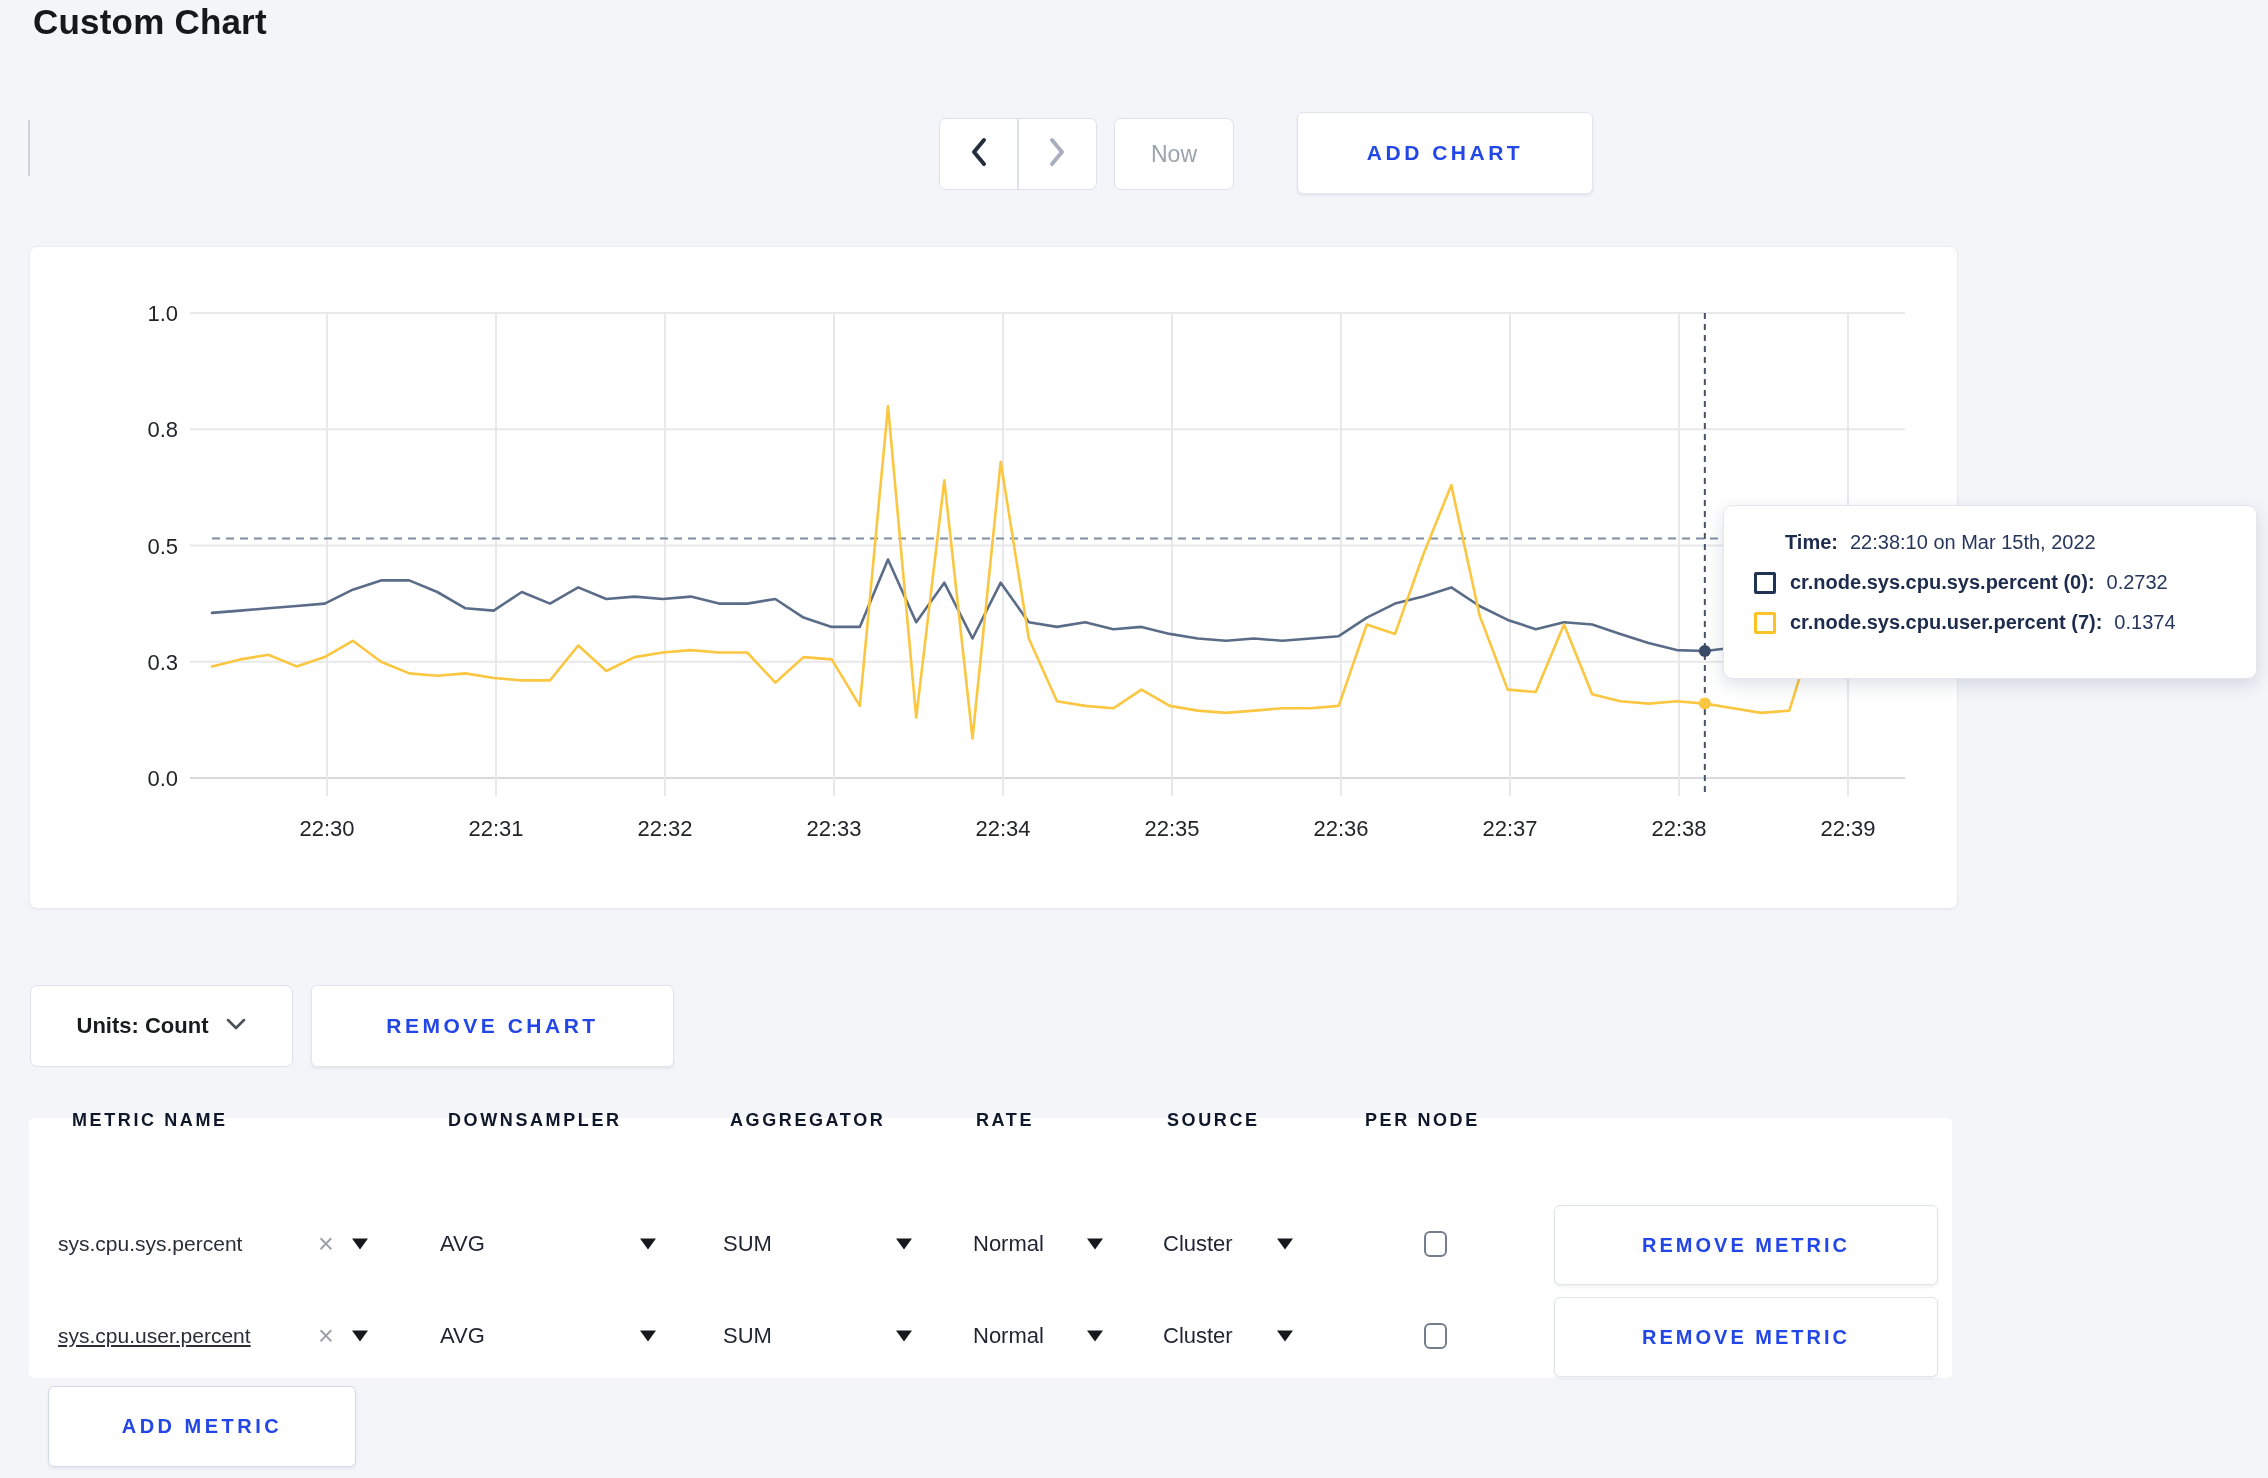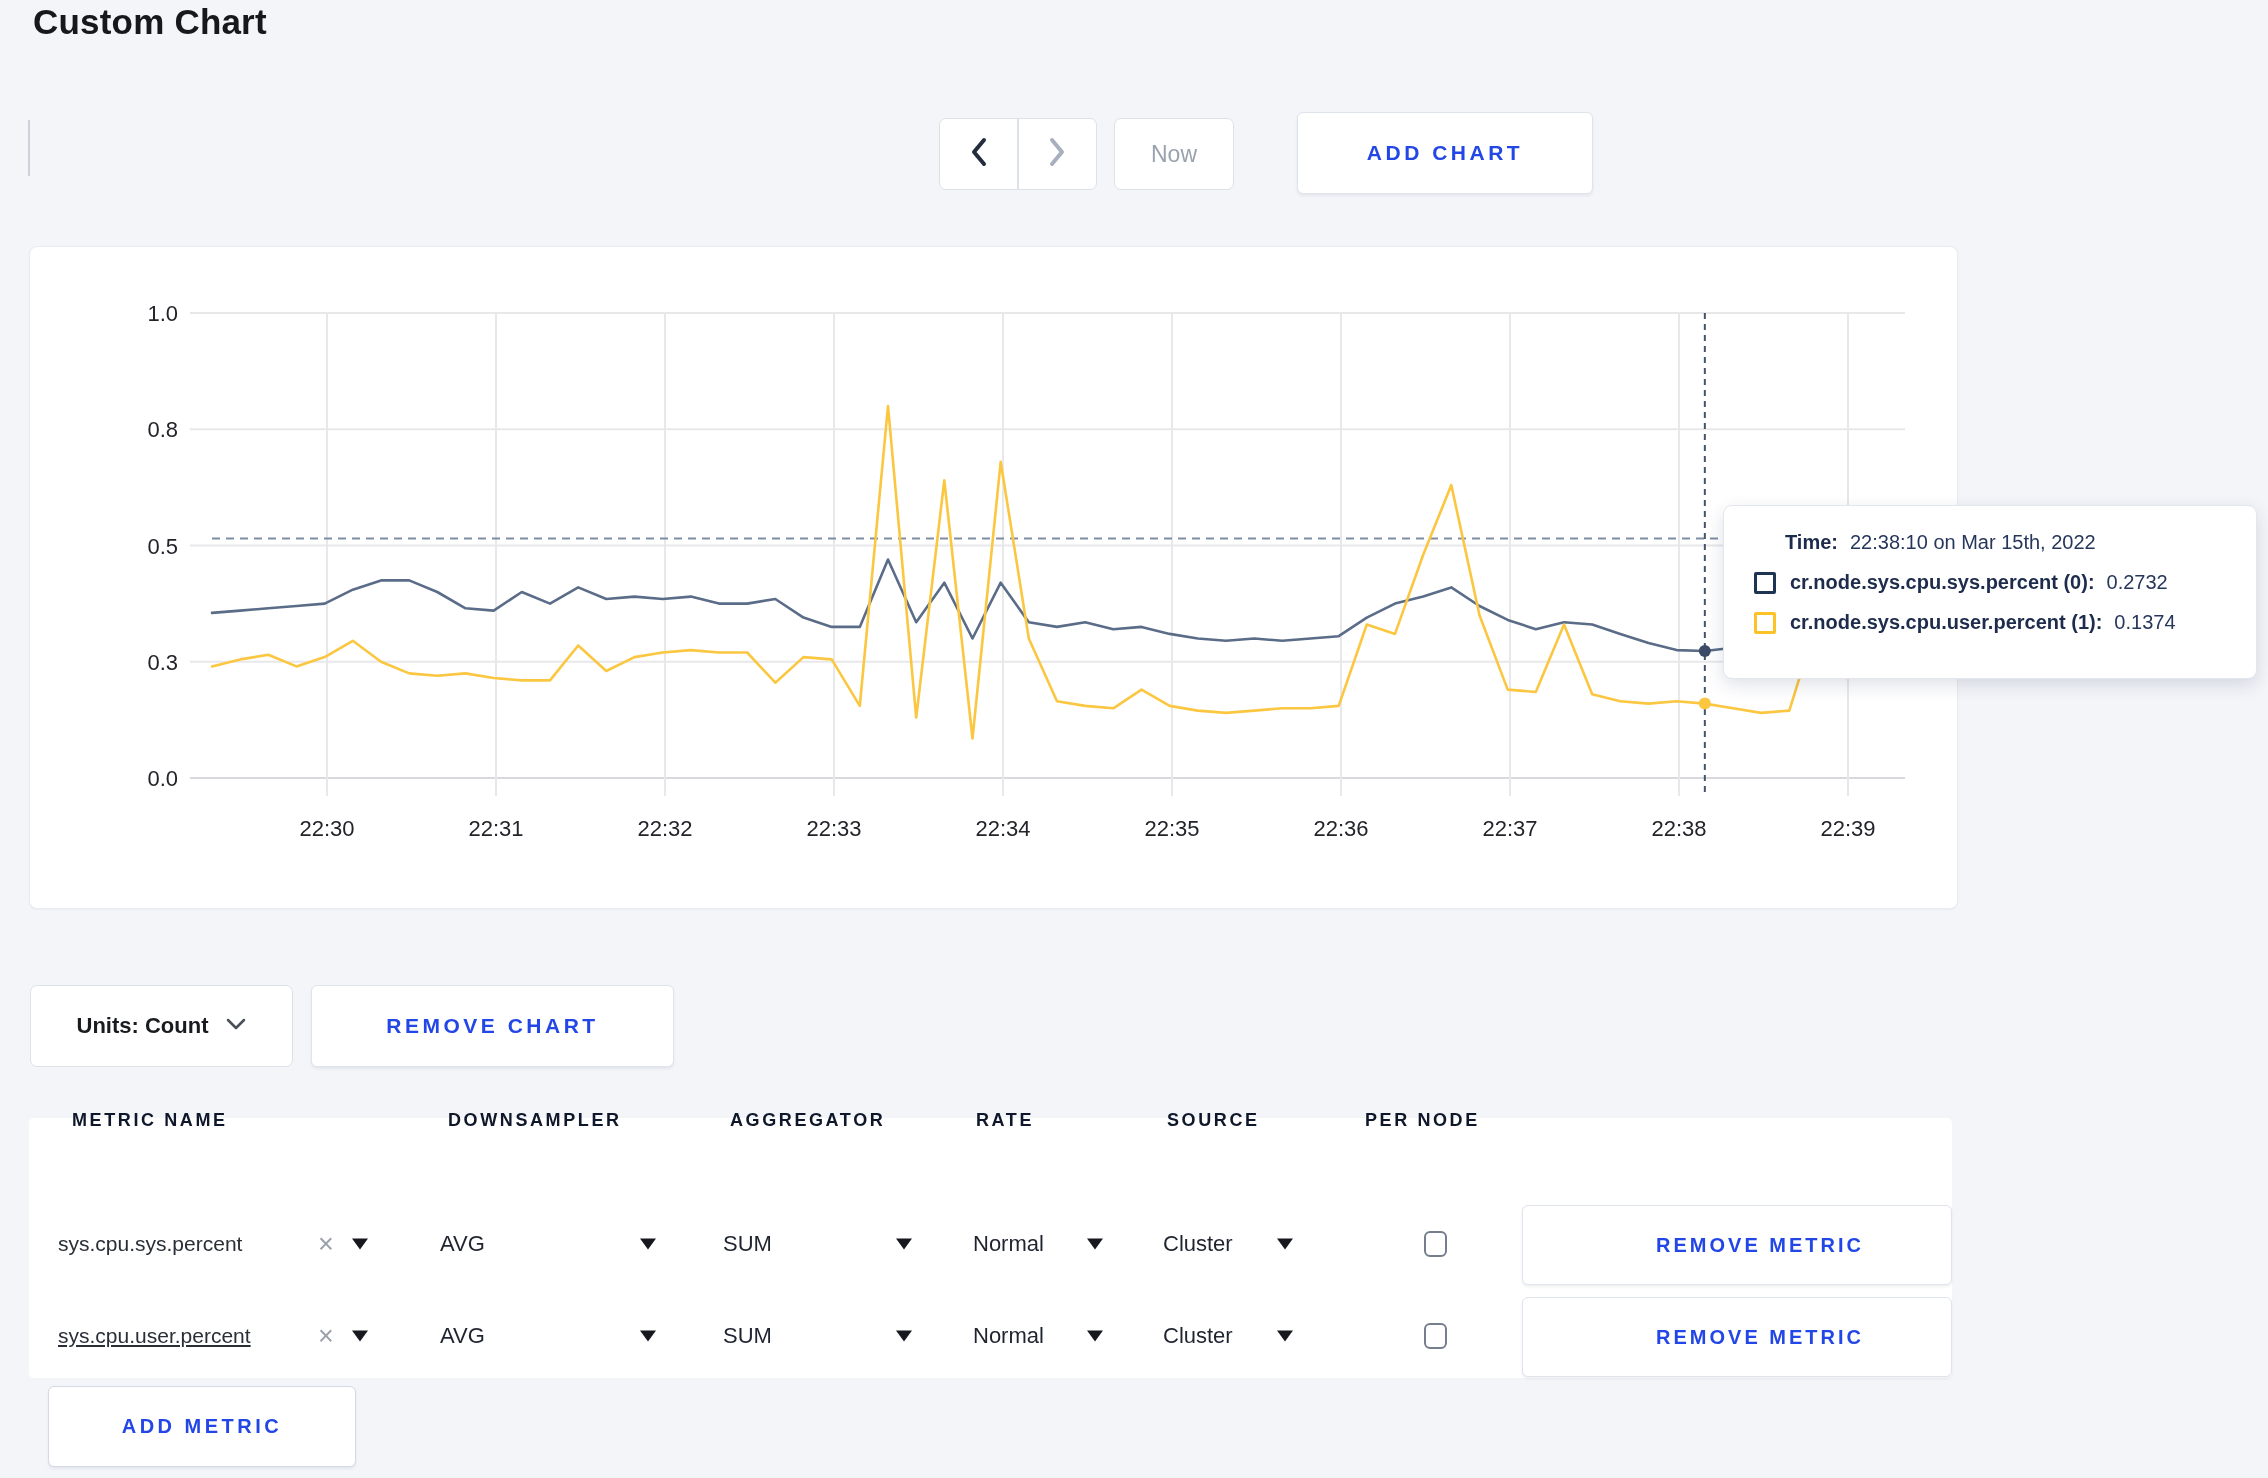--- a/index.html
+++ b/index.html
@@ -55,21 +55,21 @@
   .th{position:absolute;top:1110px;font-size:18px;font-weight:700;letter-spacing:2.6px;
       color:#0f172a;z-index:2;}
   .metric-row{position:absolute;left:0;width:1808px;height:92px;z-index:2;}
   .cell{position:absolute;top:50%;transform:translateY(-50%);font-size:22px;color:#1f2430;}
   .metric-name{font-size:21px;color:#2a2e37;}
   .clear-x{color:#9ba1ab;font-size:27px;cursor:pointer;}
   .caret{width:0;height:0;border-left:8px solid transparent;border-right:8px solid transparent;
       border-top:11px solid #16181d;cursor:pointer;}
   .checkbox{width:23px;height:26px;background:#fff;border:2.5px solid #747e8f;border-radius:6px;
       cursor:pointer;box-sizing:border-box;}
-  .remove-metric-btn{width:382px;height:78px;font-size:20px;letter-spacing:3px;position:absolute;left:1522px;padding-left:46px;}
+  .remove-metric-btn{width:382px;height:78px;font-size:20px;letter-spacing:3px;position:absolute;left:1554px;}
   .add-metric-btn{left:48px;top:1386px;width:306px;height:79px;font-size:20px;border-color:#d4d9e6;z-index:2;}
 </style>
 </head>
 <body>
 
 <div id="app">
 
   <div class="abs page-title">Custom Chart</div>
 
   <div class="abs tb-divider"></div>
@@ -146,21 +146,21 @@
       <span class="tt-label">Time:</span>
       <span class="tt-value">22:38:10 on Mar 15th, 2022</span>
     </div>
     <div class="tt-row">
       <span class="tt-swatch" style="border-color: rgb(31, 51, 82);"></span>
       <span class="tt-label">cr.node.sys.cpu.sys.percent (0):</span>
       <span class="tt-value">0.2732</span>
     </div>
     <div class="tt-row">
       <span class="tt-swatch" style="border-color: rgb(253, 194, 38);"></span>
-      <span class="tt-label">cr.node.sys.cpu.user.percent (1):</span>
+      <span class="tt-label">cr.node.sys.cpu.user.percent (7):</span>
       <span class="tt-value">0.1374</span>
     </div>
   </div>
 
   <div class="abs units-box">
     <span class="units-label">Units: Count</span>
     <span style="margin-left:18px;">
       <svg width="20" height="13" viewBox="0 0 20 13">
           <polyline points="2,2 10,10 18,2" fill="none" stroke="#4a4f59" stroke-width="2.5" stroke-linecap="round" stroke-linejoin="round"></polyline>
         </svg>

